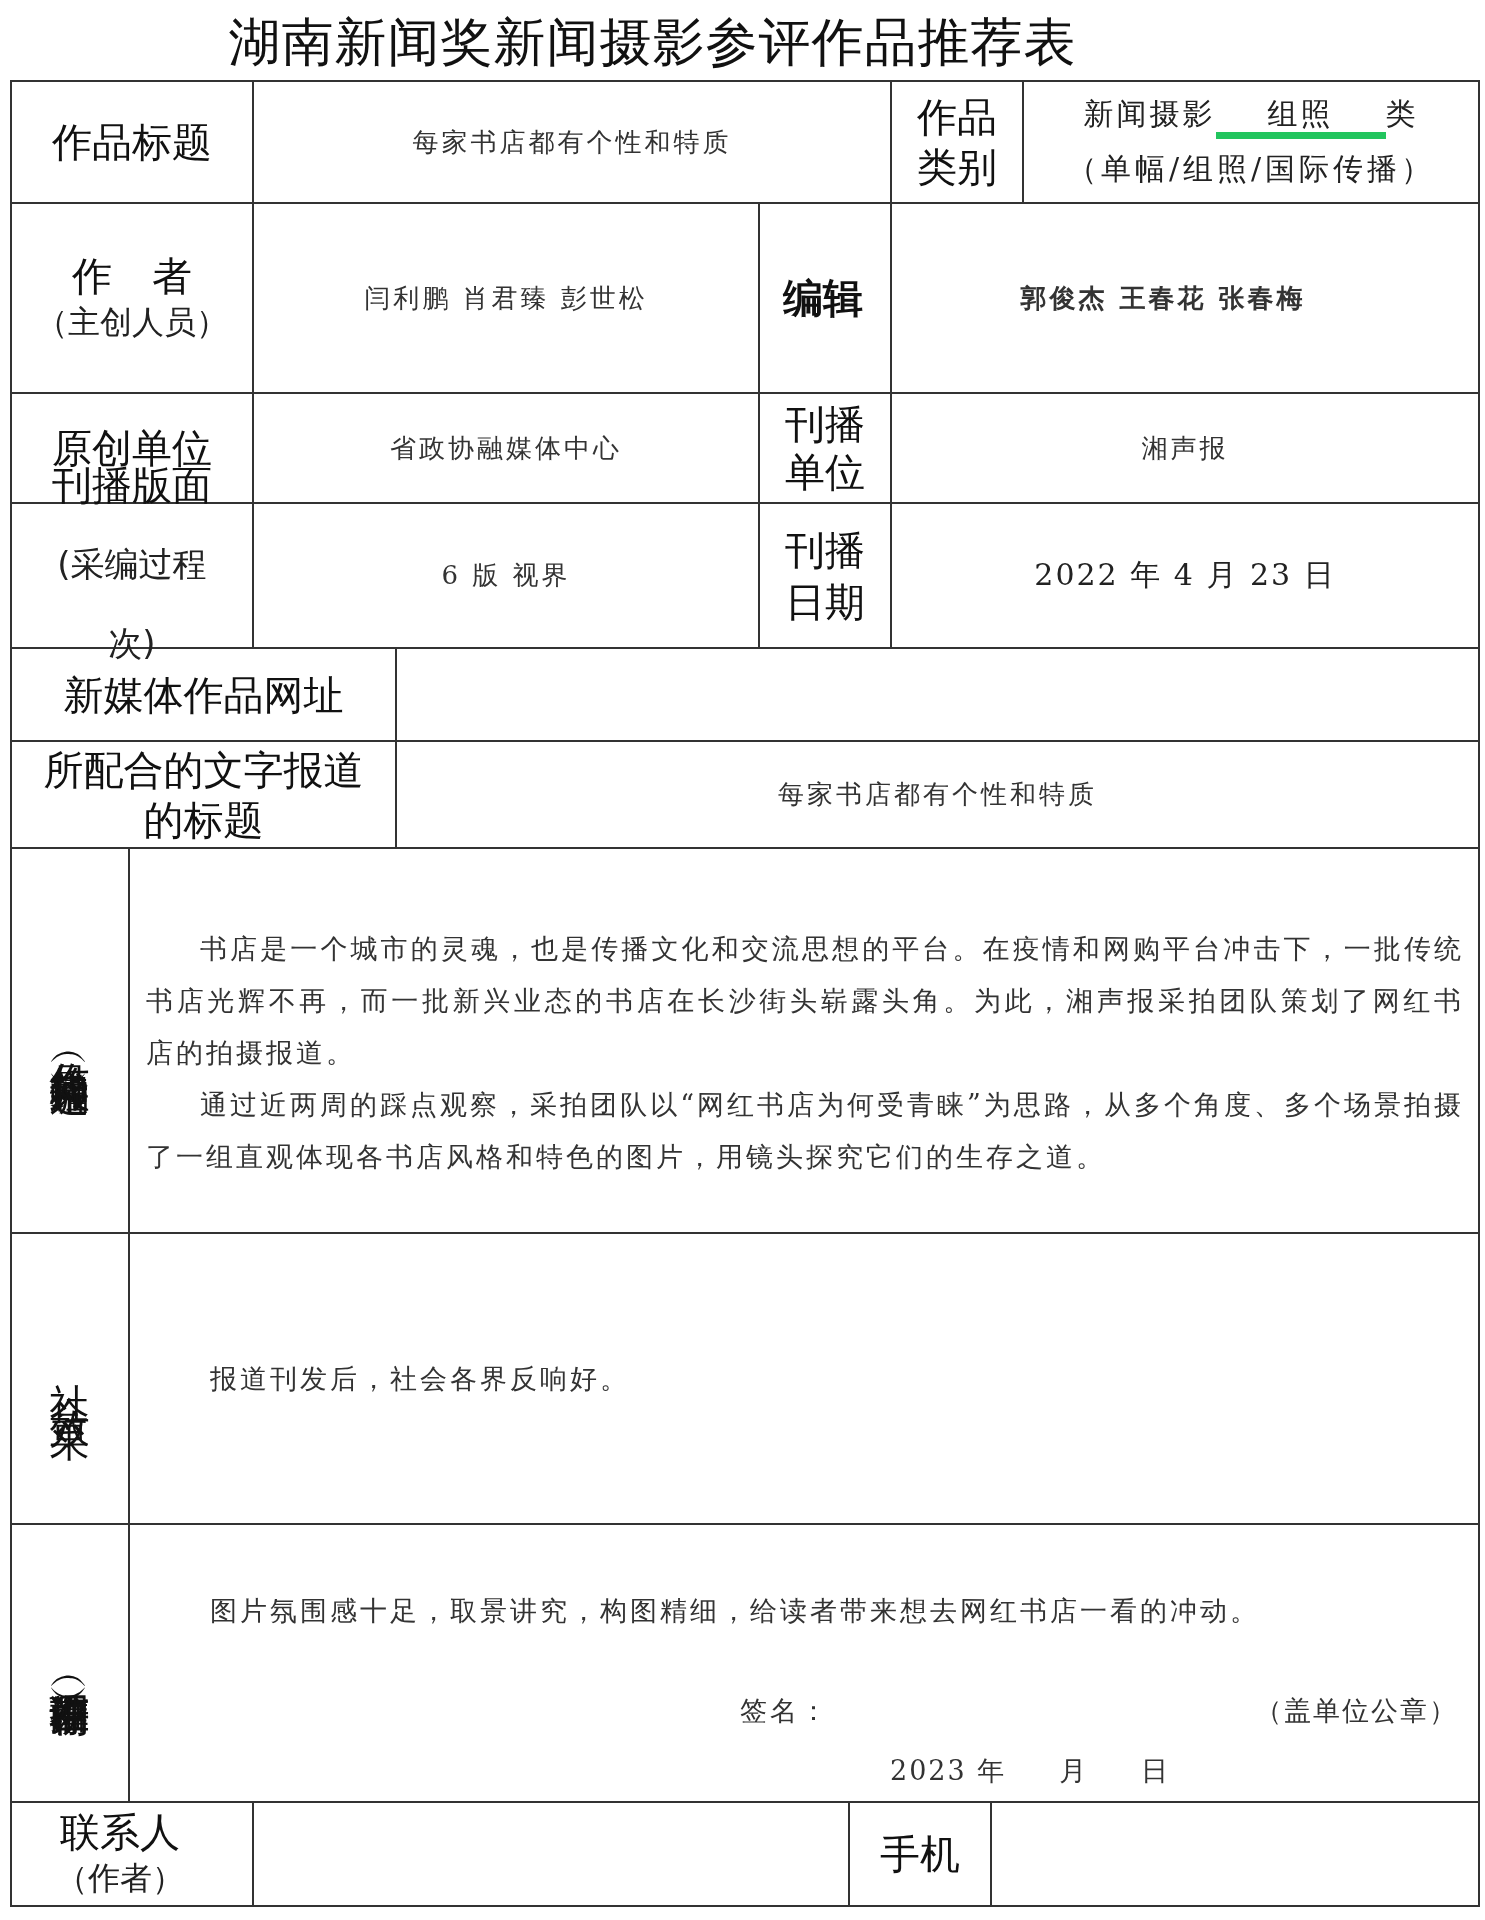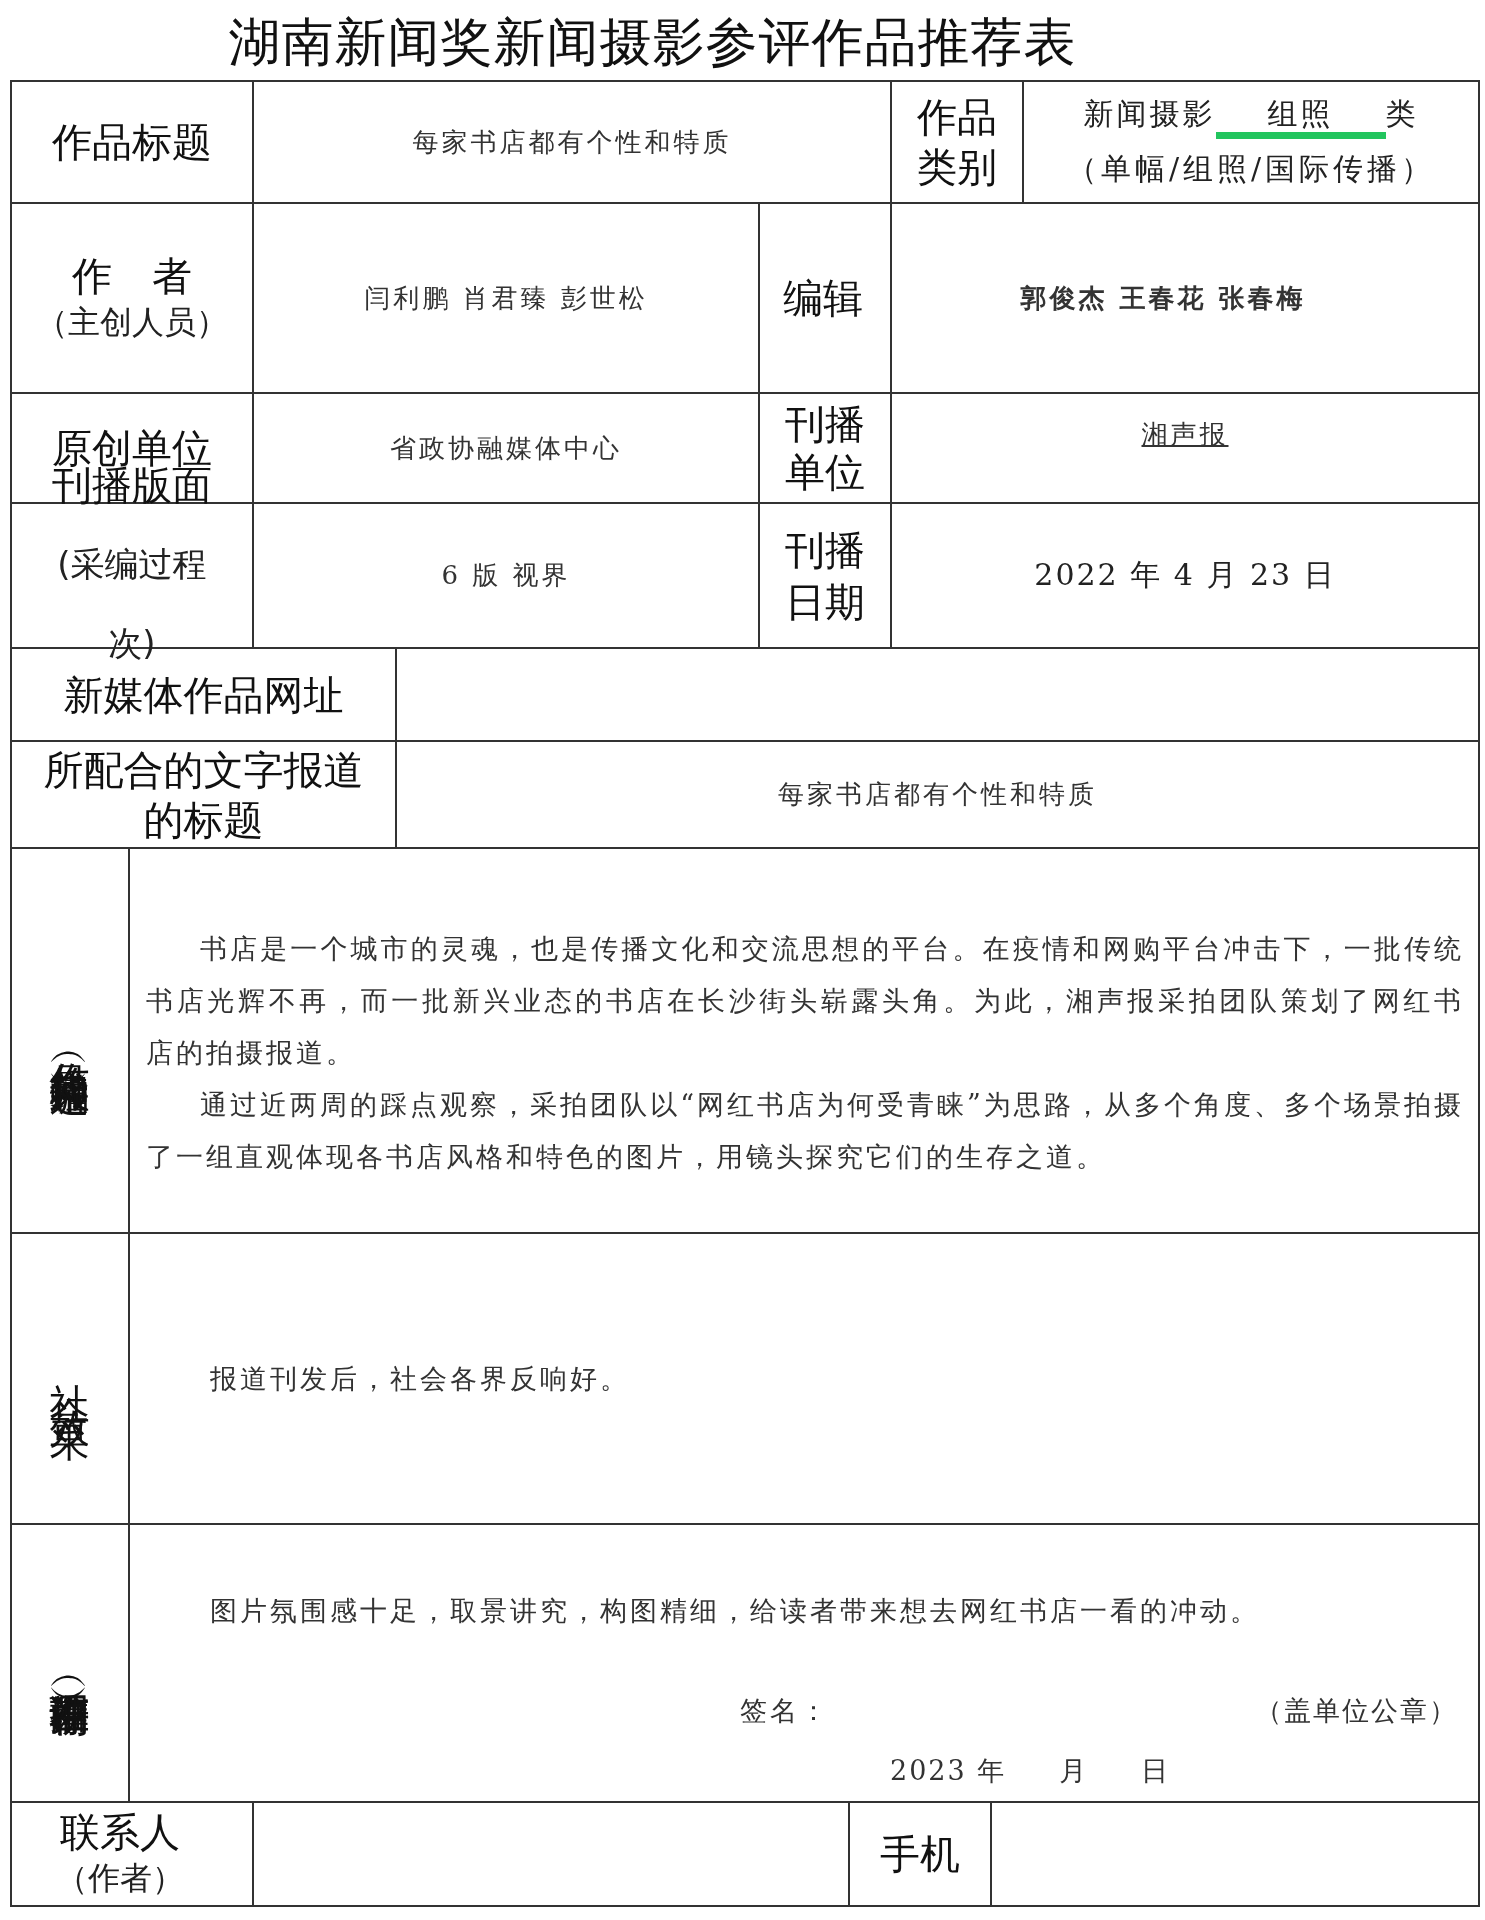--- a/index.html
+++ b/index.html
@@ -70,30 +70,30 @@
     <span>新闻摄影</span><span class="u">组照</span><span>类</span>
   </div>
   <div class="value-lg" style="letter-spacing:4px;margin-top:10px;">（单幅/组照/国际传播）</div>
 </div>
 
 <div class="cell stack" style="left:12px;top:204px;width:240px;height:188px;">
   <span class="label">作　者</span>
   <span class="label-sm">（主创人员）</span>
 </div>
 <div class="cell value" style="left:254px;top:204px;width:504px;height:188px;">闫利鹏  肖君臻  彭世松</div>
-<div class="cell label" style="left:760px;top:204px;width:126px;height:188px;">编辑</div>
+<div class="cell label" style="left:760px;top:204px;width:126px;height:188px;font-weight:bold;">编辑</div>
 <div class="cell value" style="left:892px;top:204px;width:542px;height:188px;font-weight:bold;">郭俊杰  王春花  张春梅</div>
 
 <div class="cell label" style="left:12px;top:394px;width:240px;height:108px;">原创单位</div>
 <div class="cell value" style="left:254px;top:394px;width:504px;height:108px;">省政协融媒体中心</div>
 <div class="cell label stack" style="left:760px;top:394px;width:130px;height:108px;line-height:48px;">
   <span>刊播</span>
   <span>单位</span>
 </div>
-<div class="cell value" style="left:892px;top:380px;width:586px;height:108px;text-decoration:underline;">湘声报</div>
+<div class="cell value" style="left:892px;top:394px;width:586px;height:108px;">湘声报</div>
 
 <div class="cell stack" style="left:12px;top:492px;width:240px;height:143px;gap:33px;">
   <span class="label" style="line-height:46px;">刊播版面</span>
   <span class="label-sm" style="font-size:34px;line-height:46px;">(采编过程</span>
   <span class="label-sm" style="font-size:34px;line-height:46px;">次)</span>
 </div>
 <div class="cell value" style="left:254px;top:504px;width:504px;height:143px;">6 版  视界</div>
 <div class="cell label stack" style="left:760px;top:504px;width:130px;height:143px;line-height:52px;">
   <span>刊播</span>
   <span>日期</span>

